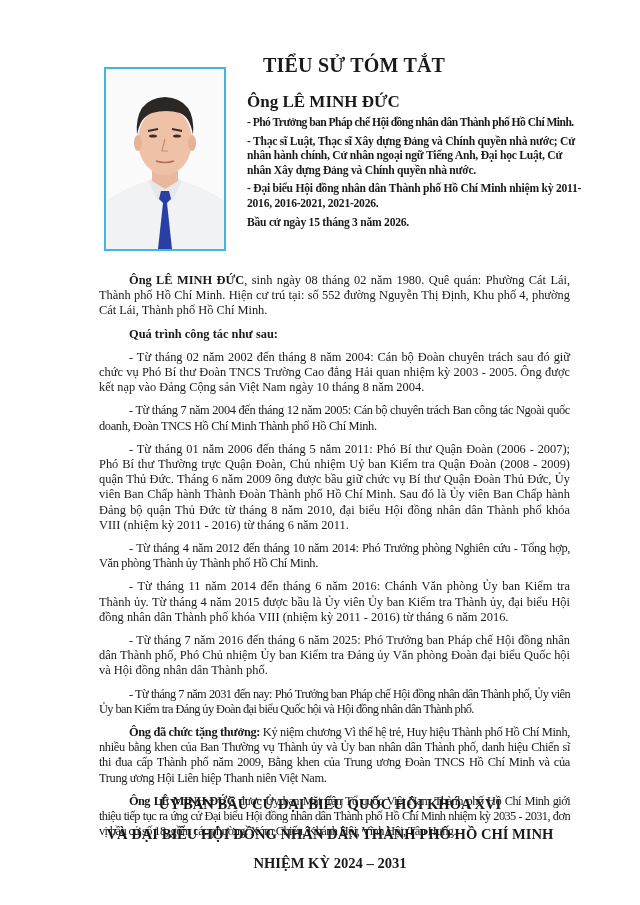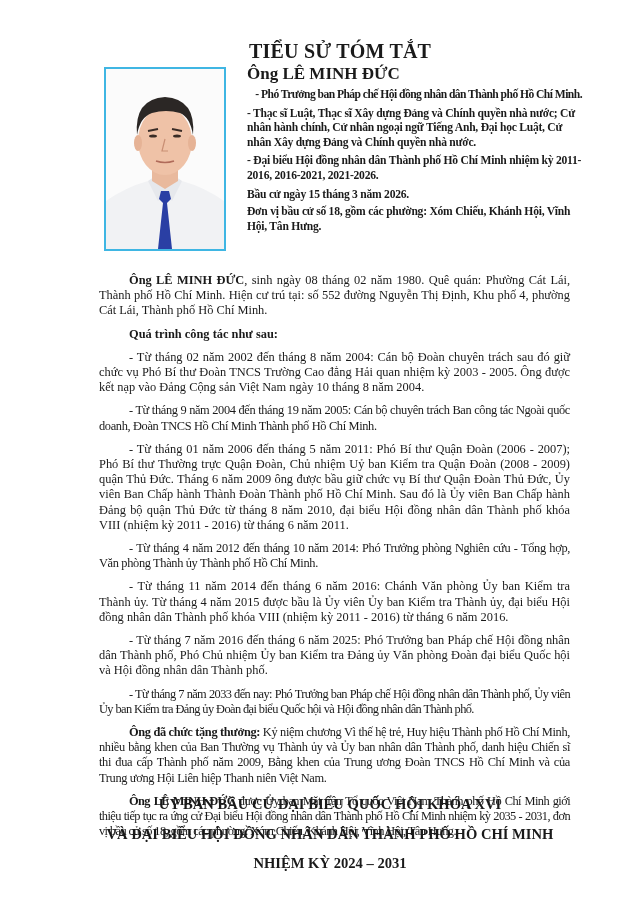--- a/index.html
+++ b/index.html
@@ -14,31 +14,31 @@
   .photo {
     position: absolute; left: 104px; top: 67px; width: 118px; height: 180px;
     border: 2px solid #3fb6e3; background: #fdfdfd; overflow: hidden;
   }
   .photo svg { display: block; width: 100%; height: 100%; }
 
   
   .header-col { position: absolute; left: 247px; top: 38px; width: 335px; }
   .doc-title {
     font-weight: bold; font-size: 20px; line-height: 22px; letter-spacing: 0.2px;
-    margin: 2px;
+    margin: 16px;
   }
   .person-name {
     font-weight: bold; font-size: 17px; line-height: 20px; margin: 2px 0 4px 0;
   }
   .hdr-line {
     font-weight: bold; font-size: 11.6px; line-height: 14.6px; margin: 0 0 4px 0;
     letter-spacing: -0.25px;
   }
-  .hdr-line.condensed { letter-spacing: -0.55px; text-align: right; }
-  .hdr-line.tight { margin-bottom: 3px; }
+  .hdr-line.condensed { letter-spacing: -0.55px; }
+  .hdr-line.tight { margin-bottom: 10px; }
 
   
   .body-text {
     position: absolute; left: 91px; top: 265px; width: 487px;
     font-size: 12.4px; line-height: 15.2px; text-align: justify;
   }
   .body-text p { margin: 8px; text-indent: 30px; }
   .body-text p.sq { letter-spacing: -0.35px; }
   .body-text p.sq2 { letter-spacing: -0.6px; }
   .body-text b { font-weight: bold; }
@@ -82,33 +82,32 @@
     </svg>
   </div>
 
   <div class="header-col">
     <h1 class="doc-title">TIỂU SỬ TÓM TẮT</h1>
     <div class="person-name">Ông LÊ MINH ĐỨC</div>
     <div class="hdr-line condensed">- Phó Trưởng ban Pháp chế Hội đồng nhân dân Thành phố Hồ Chí Minh.</div>
     <div class="hdr-line">- Thạc sĩ Luật, Thạc sĩ Xây dựng Đảng và Chính quyền nhà nước; Cử nhân hành chính, Cử nhân ngoại ngữ Tiếng Anh, Đại học Luật, Cử nhân Xây dựng Đảng và Chính quyền nhà nước.</div>
     <div class="hdr-line">- Đại biểu Hội đồng nhân dân Thành phố Hồ Chí Minh nhiệm kỳ 2011-2016, 2016-2021, 2021-2026.</div>
     <div class="hdr-line tight">Bầu cử ngày 15 tháng 3 năm 2026.</div>
-    <div class="hdr-line">Đơn vị bầu cử số 18, gồm các phường: Xóm Chiếu, Khánh Hội, Vĩnh Hội, Tân Hưng.</div>
   </div>
 
   <div class="body-text">
     <p><b>Ông LÊ MINH ĐỨC</b><span>, sinh ngày 08 tháng 02 năm 1980. Quê quán: Phường Cát Lái, Thành phố Hồ Chí Minh. Hiện cư trú tại: số 552 đường Nguyễn Thị Định, Khu phố 4, phường Cát Lái, Thành phố Hồ Chí Minh.</span></p>
     <p><b>Quá trình công tác như sau:</b></p>
     <p>- Từ tháng 02 năm 2002 đến tháng 8 năm 2004: Cán bộ Đoàn chuyên trách sau đó giữ chức vụ Phó Bí thư Đoàn TNCS Trường Cao đẳng Hải quan nhiệm kỳ 2003 - 2005. Ông được kết nạp vào Đảng Cộng sản Việt Nam ngày 10 tháng 8 năm 2004.</p>
-    <p class="sq">- Từ tháng 9 năm 2004 đến tháng 19 năm 2005: Cán bộ chuyên trách Ban công tác Ngoài quốc doanh, Đoàn TNCS Hồ Chí Minh Thành phố Hồ Chí Minh.</p>
+    <p class="sq">- Từ tháng 7 năm 2004 đến tháng 12 năm 2005: Cán bộ chuyên trách Ban công tác Ngoài quốc doanh, Đoàn TNCS Hồ Chí Minh Thành phố Hồ Chí Minh.</p>
     <p>- Từ tháng 01 năm 2006 đến tháng 5 năm 2011: Phó Bí thư Quận Đoàn (2006 - 2007); Phó Bí thư Thường trực Quận Đoàn, Chủ nhiệm Uỷ ban Kiểm tra Quận Đoàn (2008 - 2009) quận Thủ Đức. Tháng 6 năm 2009 ông được bầu giữ chức vụ Bí thư Quận Đoàn Thủ Đức, Ủy viên Ban Chấp hành Thành Đoàn Thành phố Hồ Chí Minh. Sau đó là Ủy viên Ban Chấp hành Đảng bộ quận Thủ Đức từ tháng 8 năm 2010, đại biểu Hội đồng nhân dân Thành phố khóa VIII (nhiệm kỳ 2011 - 2016) từ tháng 6 năm 2011.</p>
     <p class="sq">- Từ tháng 4 năm 2012 đến tháng 10 năm 2014: Phó Trưởng phòng Nghiên cứu - Tổng hợp, Văn phòng Thành ủy Thành phố Hồ Chí Minh.</p>
     <p>- Từ tháng 11 năm 2014 đến tháng 6 năm 2016: Chánh Văn phòng Ủy ban Kiểm tra Thành ủy. Từ tháng 4 năm 2015 được bầu là Ủy viên Ủy ban Kiểm tra Thành ủy, đại biểu Hội đồng nhân dân Thành phố khóa VIII (nhiệm kỳ 2011 - 2016) từ tháng 6 năm 2016.</p>
     <p>- Từ tháng 7 năm 2016 đến tháng 6 năm 2025: Phó Trưởng ban Pháp chế Hội đồng nhân dân Thành phố, Phó Chủ nhiệm Ủy ban Kiểm tra Đảng ủy Văn phòng Đoàn đại biểu Quốc hội và Hội đồng nhân dân Thành phố.</p>
-    <p class="sq2">- Từ tháng 7 năm 2033 đến nay: Phó Trưởng ban Pháp chế Hội đồng nhân dân Thành phố, Ủy viên Ủy ban Kiểm tra Đảng ủy Đoàn đại biểu Quốc hội và Hội đồng nhân dân Thành phố.</p>
+    <p class="sq2">- Từ tháng 7 năm 2031 đến nay: Phó Trưởng ban Pháp chế Hội đồng nhân dân Thành phố, Ủy viên Ủy ban Kiểm tra Đảng ủy Đoàn đại biểu Quốc hội và Hội đồng nhân dân Thành phố.</p>
     <p class="sq"><b>Ông đã chức tặng thưởng:</b><span> Kỷ niệm chương Vì thế hệ trẻ, Huy hiệu Thành phố Hồ Chí Minh, nhiều bằng khen của Ban Thường vụ Thành ủy và Ủy ban nhân dân Thành phố, danh hiệu Chiến sĩ thi đua cấp Thành phố năm 2009, Bằng khen của Trung ương Đoàn TNCS Hồ Chí Minh và của Trung ương Hội Liên hiệp Thanh niên Việt Nam.</span></p>
     <p class="sq2"><b>Ông LÊ MINH ĐỨC</b><span> được Ủy ban Mặt trận Tổ quốc Việt Nam Thành phố Hồ Chí Minh giới thiệu tiếp tục ra ứng cử Đại biểu Hội đồng nhân dân Thành phố Hồ Chí Minh nhiệm kỳ 2035 - 2031, đơn vị bầu cử số 18, gồm các phường: Xóm Chiếu, Khánh Hội, Vĩnh Hội, Tân Hưng.</span></p>
   </div>
 
   <div class="footer">
     <div>ỦY BAN BẦU CỬ ĐẠI BIỂU QUỐC HỘI KHÓA XVI</div>
     <div>VÀ ĐẠI BIỂU HỘI ĐỒNG NHÂN DÂN THÀNH PHỐ HỒ CHÍ MINH</div>
     <div>NHIỆM KỲ 2024 – 2031</div>
   </div>
 

